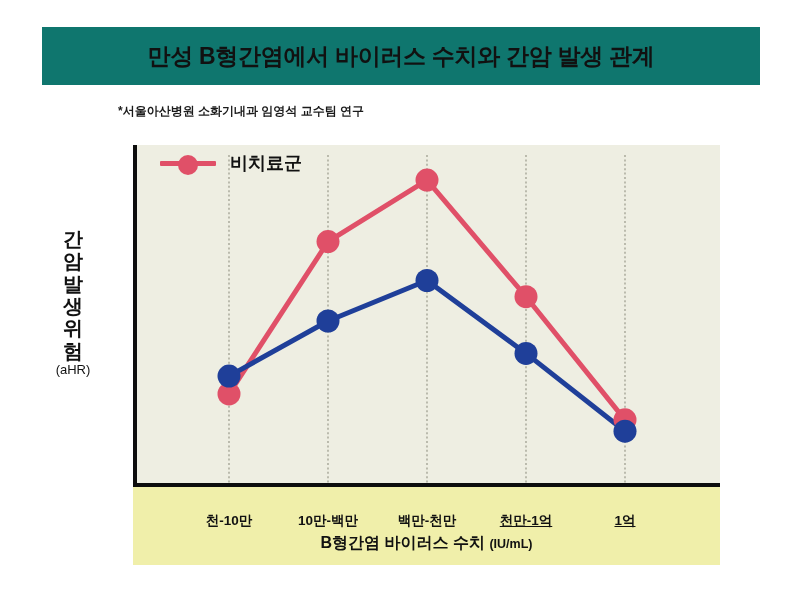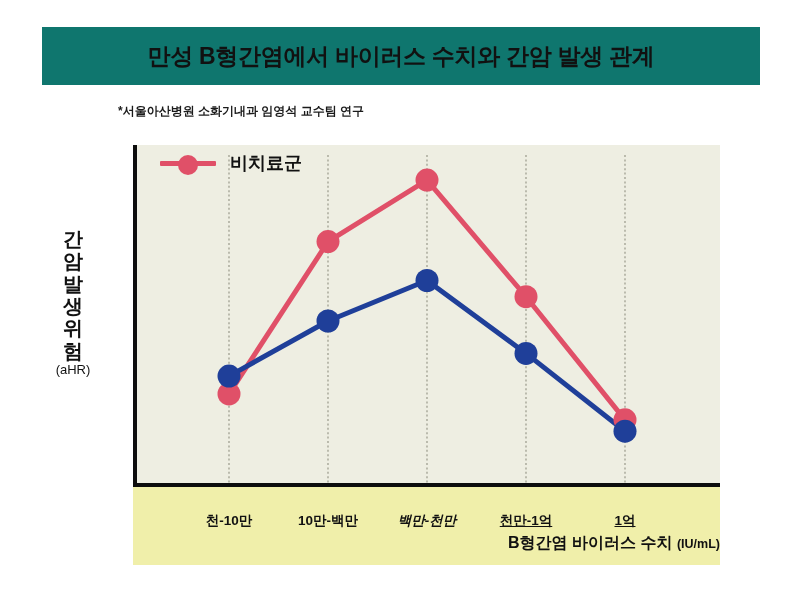--- a/index.html
+++ b/index.html
@@ -82,21 +82,21 @@
   }
   .tick-labels{
     position:absolute;left:133px;top:484px;width:587px;height:22px;margin-top:28px;
   }
   .tick-label{
     position:absolute;transform:translateX(-50%);
     font-size:13.5px;font-weight:bold;color:#111;white-space:nowrap;
   }
   .xaxis-title{
     position:absolute;left:133px;top:533px;width:587px;
-    text-align:right;font-size:16px;font-weight:bold;color:#111;
+    text-align:center;font-size:16px;font-weight:bold;color:#111;
     white-space:nowrap;
   }
   .xaxis-title .unit{font-size:12.5px;font-weight:bold;}
 </style>
 </head>
 <body>
 
 <div id="stage">
 
   <div class="title-banner">
@@ -149,21 +149,21 @@
           <span class="dot" id="lg-dot-0" style="background: rgb(224, 80, 104);"></span>
       </span>
       <span class="legend-label">비치료군</span>
     </div>
   </div>
 
   <div class="band"></div>
   <div class="tick-labels" id="tick-labels">
       <div class="tick-label" style="left: 96px;">천-10만</div>
       <div class="tick-label" style="left: 195px;">10만-백만</div>
-      <div class="tick-label" style="left: 294px; font-style: italic;">백만-천만</div>
+      <div class="tick-label" style="left: 294px;">백만-천만</div>
       <div class="tick-label" style="left: 393px; text-decoration: underline;">천만-1억</div>
       <div class="tick-label" style="left: 492px; text-decoration: underline;">1억</div>
     </div>
   <div class="xaxis-title">
     <span>B형간염 바이러스 수치</span>
     <span class="unit">(IU/mL)</span>
   </div>
 
 </div>
 

